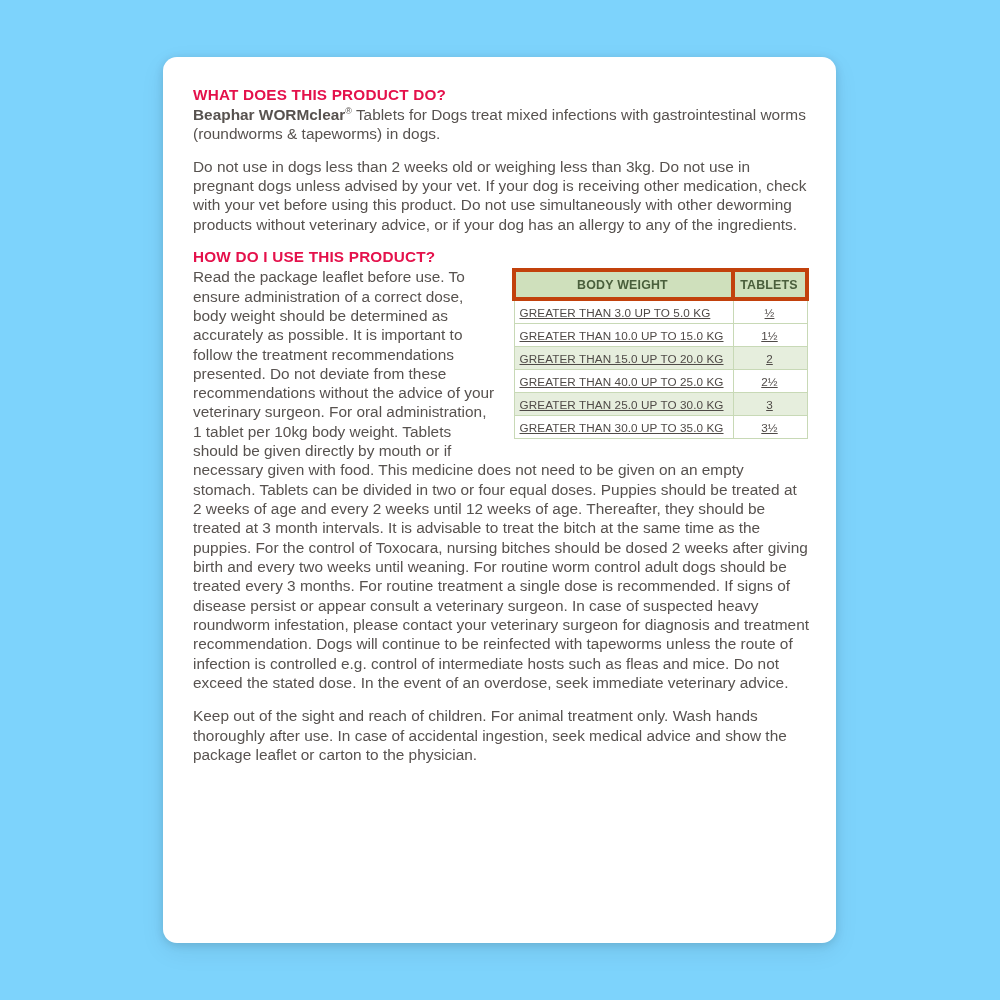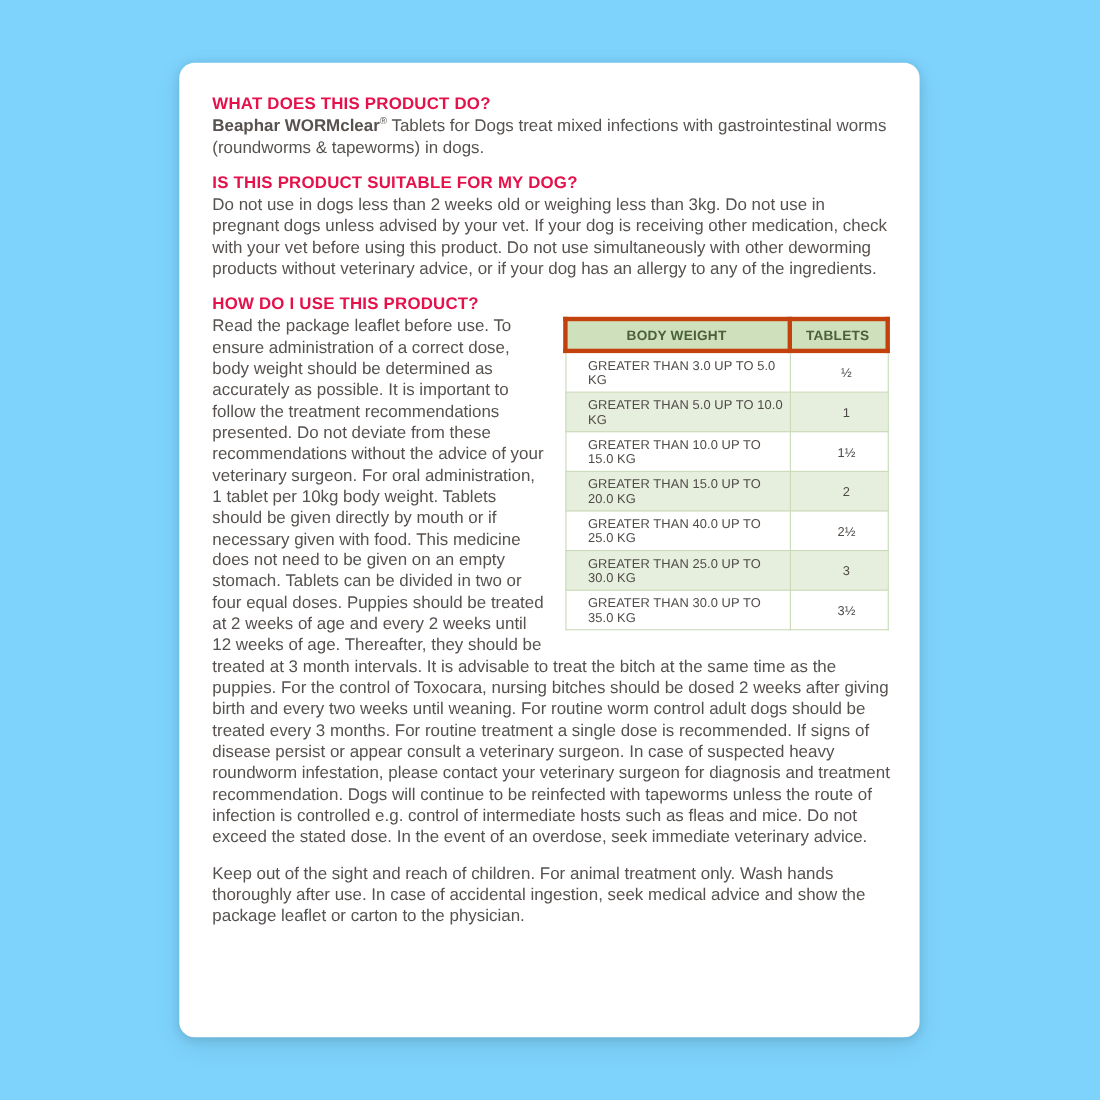--- a/index.html
+++ b/index.html
@@ -76,22 +76,23 @@
     color: #4a5f3c;
     font-weight: bold;
     font-size: 12.4px;
     padding: 6px 6px 5px 4px;
     border: 4px solid #c2410c;
     text-align: center;
     letter-spacing: 0.2px;
   }
   table.dose td {
     border: 1px solid #c8d9b6;
-    padding: 5px 6px 4px 20px;
+    padding: 5px 6px 4px 5px;
     letter-spacing: 0.1px;
+    text-decoration: underline;
   }
   table.dose td.wt { text-align: left; }
   table.dose td.tb { text-align: center; width: 62px; }
   table.dose tr.alt td { background: #e6eedd; }
   table.dose tr.plain td { background: #ffffff; }
   .clearfix::after { content: ""; display: block; clear: both; }
   .warn-sect { margin-top: 14px; }
 </style>
 </head>
 <body>
@@ -99,42 +100,37 @@
 <div id="page">
   <div class="card">
     <div class="content">
 
       <div class="sect">
         <h2 class="heading">WHAT DOES THIS PRODUCT DO?</h2>
         <p class="body"><span class="brand">Beaphar WORMclear</span><span class="sup">®</span><span> Tablets for Dogs treat mixed infections with gastrointestinal worms (roundworms &amp; tapeworms) in dogs.</span></p>
       </div>
 
       <div class="sect">
-        <h2 class="heading">IS THIS PRODUCT SUITABLE FOR MY DOG?</h2>
         <p class="body">Do not use in dogs less than 2 weeks old or weighing less than 3kg. Do not use in pregnant dogs unless advised by your vet. If your dog is receiving other medication, check with your vet before using this product. Do not use simultaneously with other deworming products without veterinary advice, or if your dog has an allergy to any of the ingredients.</p>
       </div>
 
       <div class="sect sect-use clearfix">
         <h2 class="heading">HOW DO I USE THIS PRODUCT?</h2>
         <div class="table-wrap">
           <table class="dose">
             <thead>
               <tr>
                 <th>BODY WEIGHT</th>
                 <th>TABLETS</th>
               </tr>
             </thead>
             <tbody>
               <tr class="plain">
                 <td class="wt">GREATER THAN 3.0 UP TO 5.0 KG</td>
                 <td class="tb">½</td>
-              </tr>
-              <tr class="alt">
-                <td class="wt">GREATER THAN 5.0 UP TO 10.0 KG</td>
-                <td class="tb">1</td>
               </tr>
               <tr class="plain">
                 <td class="wt">GREATER THAN 10.0 UP TO 15.0 KG</td>
                 <td class="tb">1½</td>
               </tr>
               <tr class="alt">
                 <td class="wt">GREATER THAN 15.0 UP TO 20.0 KG</td>
                 <td class="tb">2</td>
               </tr>
               <tr class="plain">

